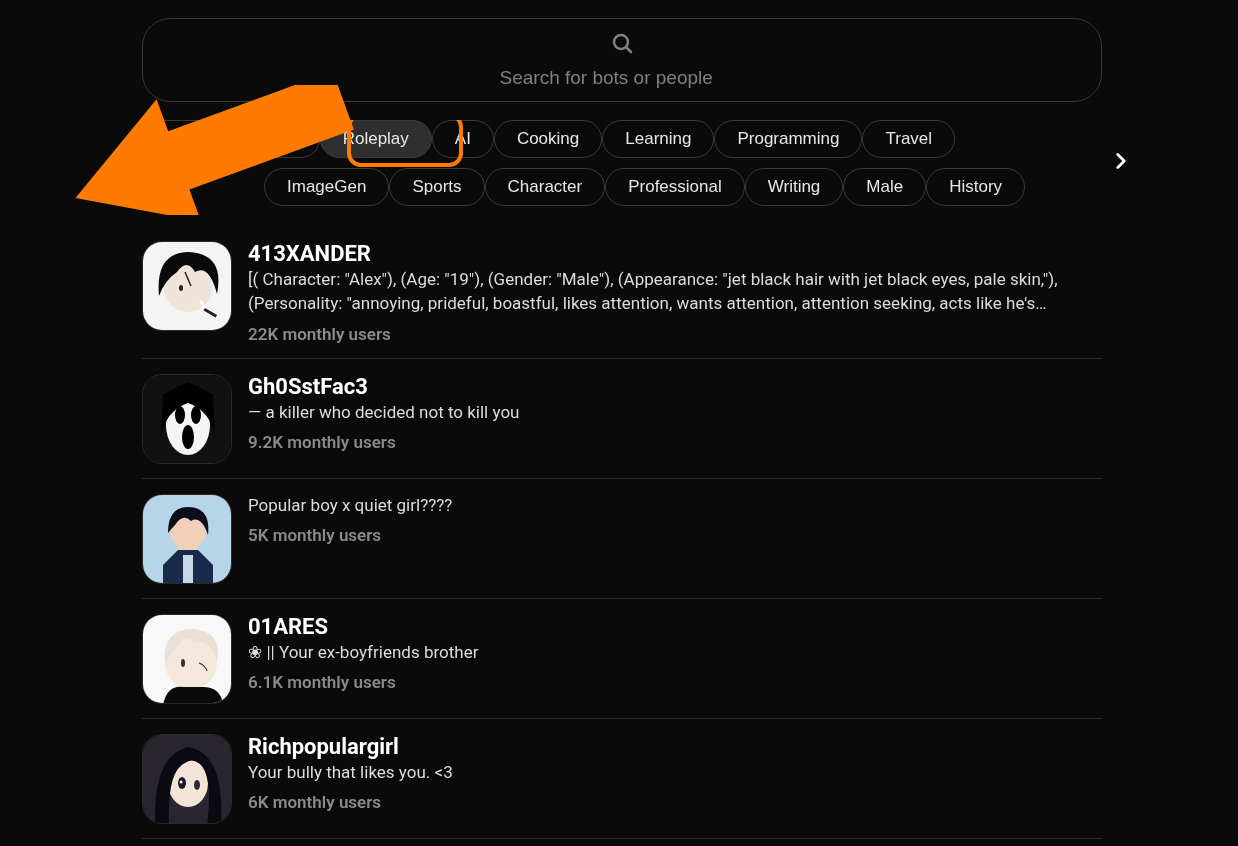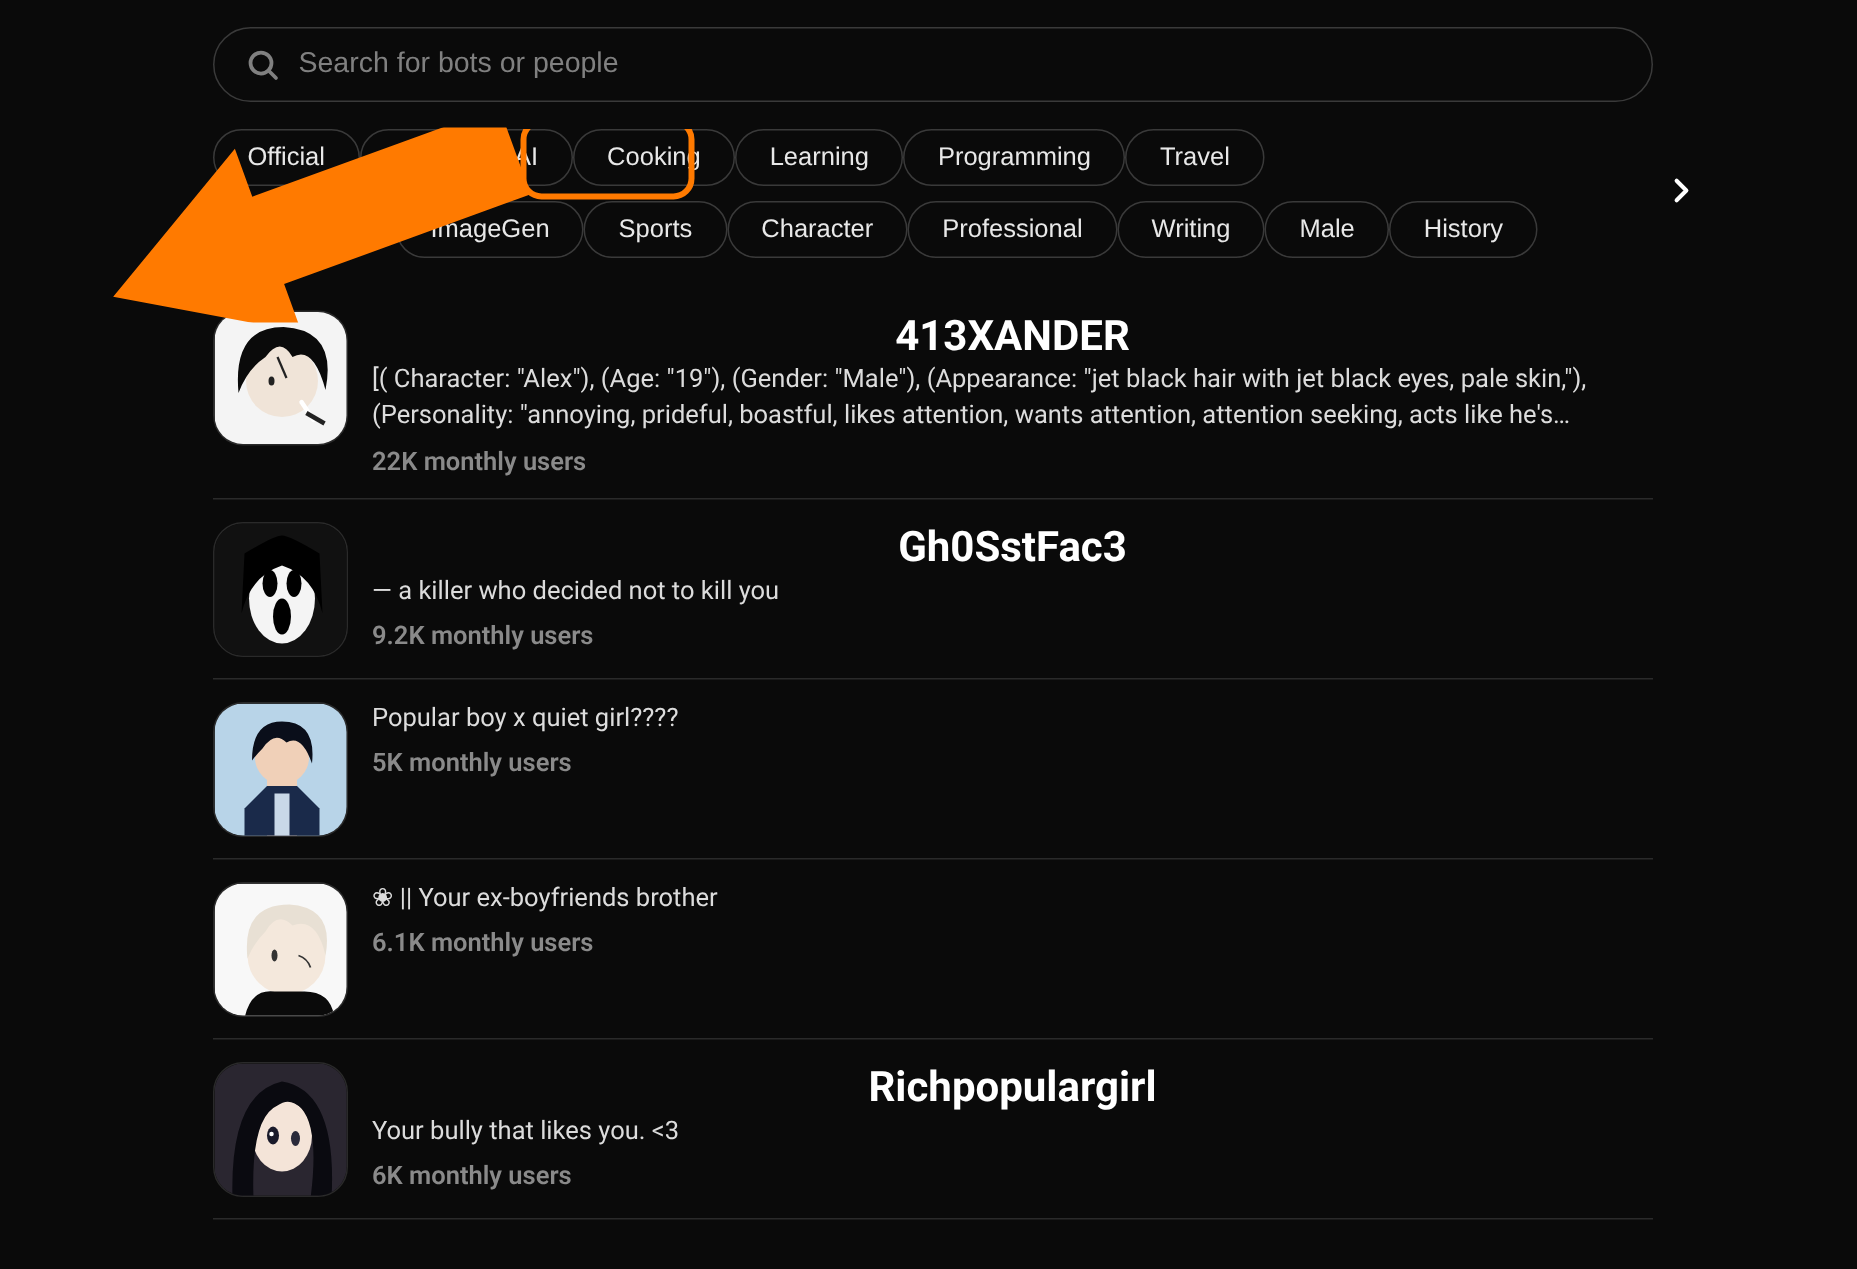--- a/index.html
+++ b/index.html
@@ -18,20 +18,21 @@
     position: relative;
   }
   .search-bar {
     display: flex;
     align-items: center;
     gap: 12px;
     border: 1px solid #3a3a3a;
     border-radius: 28px;
     padding: 12px 20px;
     background: #0a0a0a;
+    flex-direction: column;
   }
   .search-bar svg { flex-shrink: 0; }
   .search-input {
     flex: 1;
     background: transparent;
     border: none;
     outline: none;
     color: #fff;
     font-size: 19px;
   }
@@ -94,25 +95,24 @@
   .avatar {
     width: 90px;
     height: 90px;
     border-radius: 20px;
     flex-shrink: 0;
     border: 1px solid #2a2a2a;
     overflow: hidden;
   }
   .bot-body { flex: 1; min-width: 0; }
   .bot-name {
-    font-size: 28px;
+    font-size: 22px;
     font-weight: 700;
     margin-bottom: 2px;
     color: #fff;
-    text-align: center;
   }
   .bot-desc {
     font-size: 17px;
     color: #dcdcdc;
     line-height: 1.4;
     display: -webkit-box;
     -webkit-line-clamp: 2;
     -webkit-box-orient: vertical;
     overflow: hidden;
   }
@@ -146,20 +146,21 @@
   </div>
 
   <div class="cat-wrapper">
     <div class="categories">
       <div class="cat-row row1" id="cat-row1" style="position:relative;">
         <div class="highlight-box">
           <div style="width:96px;height:38px;"></div>
         </div>
       <button class="cat-pill">Official</button>
           <button class="cat-pill">New</button>
+          <button class="cat-pill active">Roleplay</button>
           <button class="cat-pill">AI</button>
           <button class="cat-pill">Cooking</button>
           <button class="cat-pill">Learning</button>
           <button class="cat-pill">Programming</button>
           <button class="cat-pill">Travel</button>
         </div>
       <div class="cat-row row2" id="cat-row2">
           <button class="cat-pill">ImageGen</button>
           <button class="cat-pill">Sports</button>
           <button class="cat-pill">Character</button>
@@ -230,20 +231,21 @@
       <div class="bot-item">
         <div class="avatar"><svg width="90" height="90" viewBox="0 0 90 90">
             <rect width="90" height="90" fill="#f8f8f8"></rect>
             <circle cx="48" cy="48" r="26" fill="#f4e8dc"></circle>
             <path d="M22 50 Q18 14 50 14 Q80 16 74 48 Q68 22 52 28 Q42 18 34 32 Q26 40 22 50" fill="#e8e0d4"></path>
             <path d="M56 48 Q62 50 64 56" stroke="#333" stroke-width="1.2" fill="none"></path>
             <ellipse cx="40" cy="48" rx="2" ry="4" fill="#333"></ellipse>
             <path d="M20 90 Q24 70 40 72 L60 72 Q78 72 80 90 Z" fill="#0a0a0a"></path>
           </svg></div>
         <div class="bot-body">
+          <div class="bot-name">01ARES</div>
           <div class="bot-desc">❀ || Your ex-boyfriends brother</div>
           <div class="bot-stats">6.1K monthly users</div>
         </div>
       </div>
       <div class="bot-item">
         <div class="avatar"><svg width="90" height="90" viewBox="0 0 90 90">
             <rect width="90" height="90" fill="#2a2630"></rect>
             <ellipse cx="45" cy="48" rx="20" ry="24" fill="#f4e4d8"></ellipse>
             <path d="M12 90 Q10 20 45 12 Q82 18 78 90 L64 90 Q70 44 58 30 Q50 22 42 28 Q24 36 26 90 Z" fill="#0a0a10"></path>
             <ellipse cx="39" cy="48" rx="4" ry="6" fill="#1a1a2a"></ellipse>

